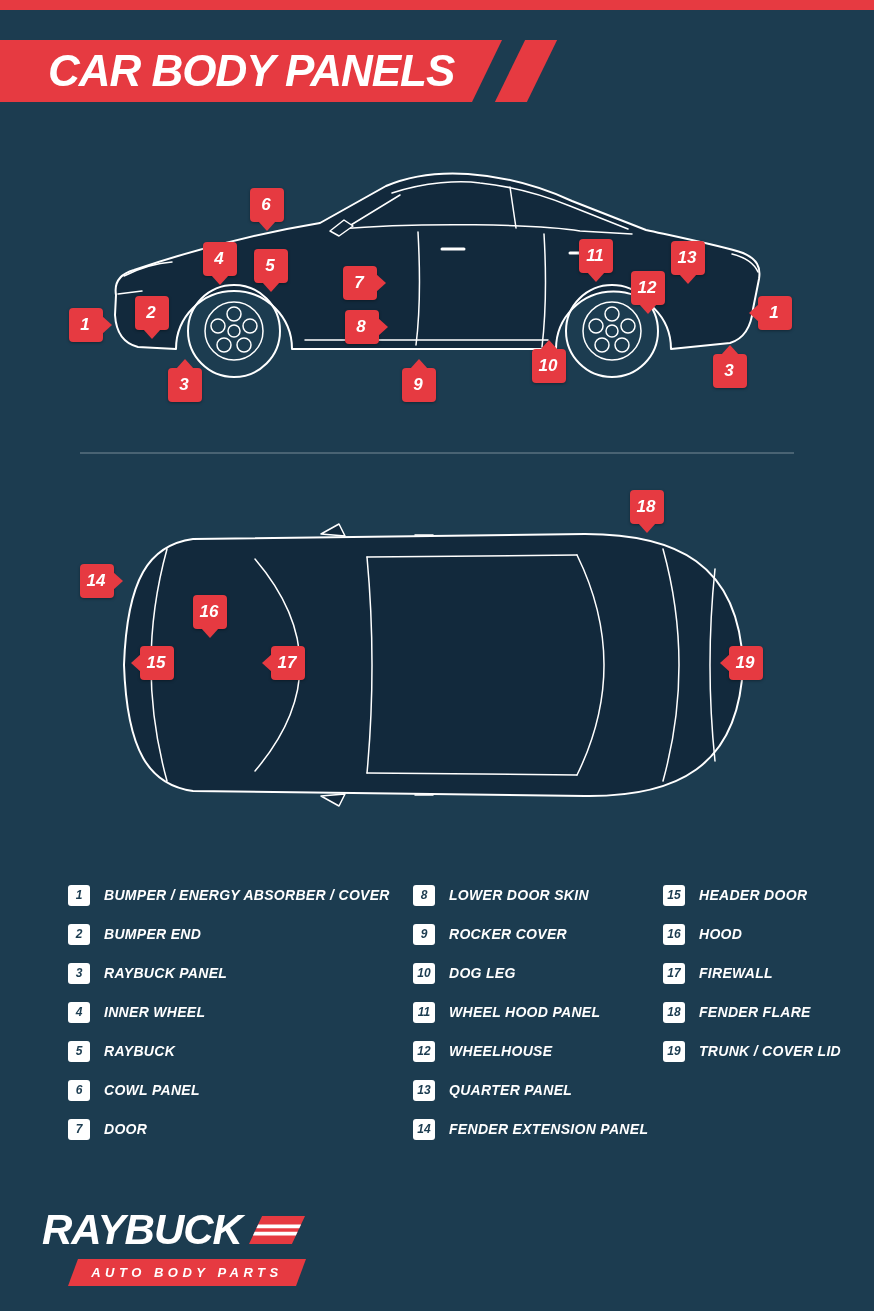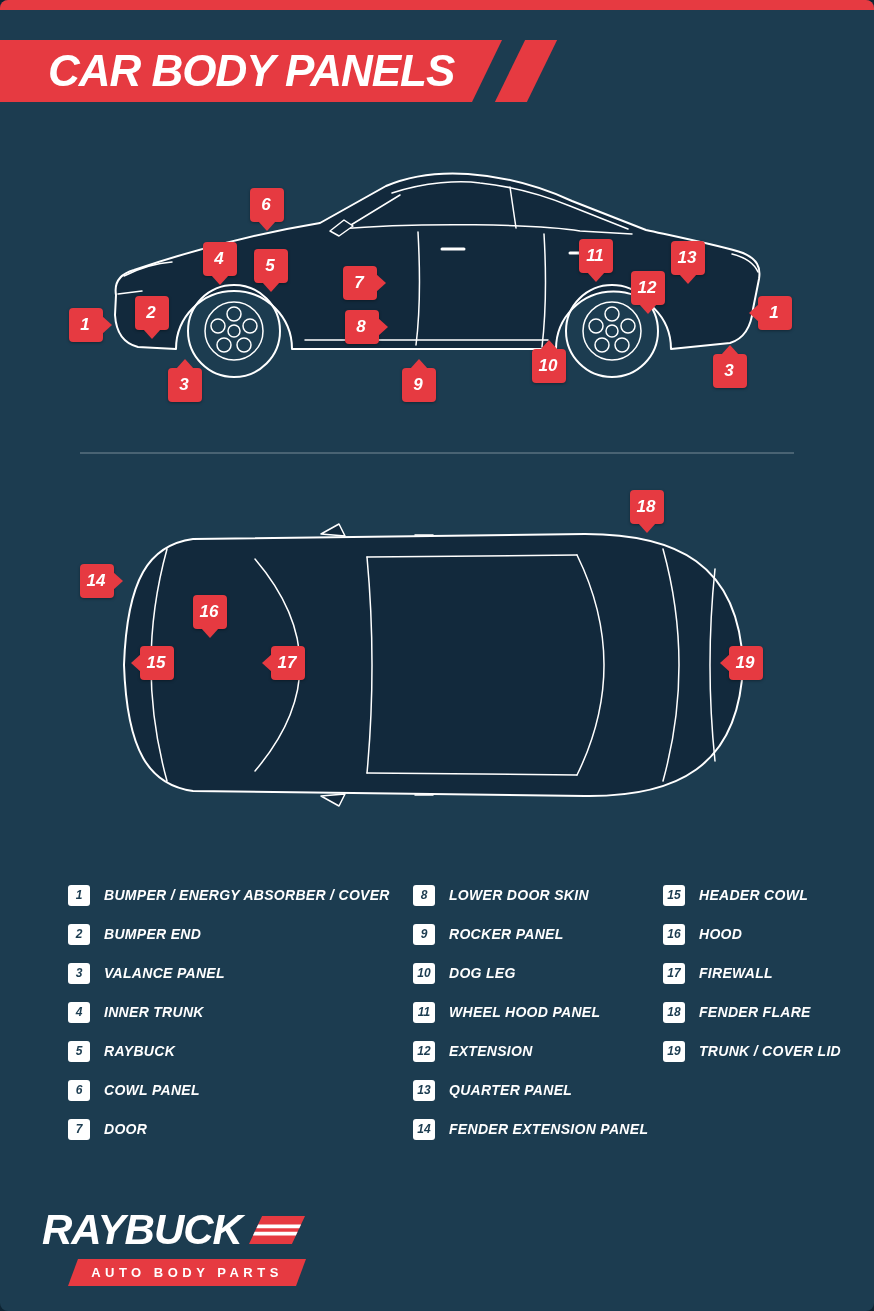--- a/index.html
+++ b/index.html
@@ -5,21 +5,21 @@
   :root{
     --bg:#1c3c50;
     --red:#e63a41;
     --car:#12293c;
     --white:#ffffff;
   }
   *{box-sizing:border-box;margin:0;padding:0;}
   body{background:#0e2433;font-family:"Liberation Sans",sans-serif;}
   .page{
     position:relative;width:874px;height:1311px;background:var(--bg);
-    overflow:hidden;margin:0 auto;border-radius:8px;
+    overflow:hidden;margin:0 auto;
   }
   
   .top-strip{position:absolute;left:0;top:0;width:100%;height:10px;background:var(--red);}
   
   .banner{
     position:absolute;left:0;top:40px;width:502px;height:62px;background:var(--red);
     clip-path:polygon(0 0,100% 0,calc(100% - 30px) 100%,0 100%);
     display:flex;align-items:center;padding-left:48px;
   }
   .banner h1{
@@ -83,21 +83,21 @@
     color:#fff;font-style:italic;font-weight:900;font-size:42px;letter-spacing:-1px;
     font-family:"Liberation Sans",sans-serif;
   }
   .logo-flag{width:58px;height:28px;margin-left:6px;}
   .logo-bar{
     margin-top:5px;margin-left:26px;width:238px;height:27px;background:var(--red);
     clip-path:polygon(10px 0,100% 0,calc(100% - 10px) 100%,0 100%);
     display:flex;align-items:center;justify-content:center;
   }
   .logo-bar span{
-    color:#fff;font-weight:bold;font-size:13px;letter-spacing:4.5px;text-align:right;
+    color:#fff;font-style:italic;font-weight:bold;font-size:13px;letter-spacing:4.5px;text-align:right;
   }
 </style>
 </head>
 <body>
 
 <div class="page">
 
   <div class="top-strip"></div>
 
   <div class="banner">
@@ -260,25 +260,25 @@
       <div class="legend-row">
         <span class="legend-num">1</span>
         <span class="legend-label">BUMPER / ENERGY ABSORBER / COVER</span>
       </div>
       <div class="legend-row">
         <span class="legend-num">2</span>
         <span class="legend-label">BUMPER END</span>
       </div>
       <div class="legend-row">
         <span class="legend-num">3</span>
-        <span class="legend-label">VALANCE PANEL</span>
+        <span class="legend-label">RAYBUCK PANEL</span>
       </div>
       <div class="legend-row">
         <span class="legend-num">4</span>
-        <span class="legend-label">INNER TRUNK</span>
+        <span class="legend-label">INNER WHEEL</span>
       </div>
       <div class="legend-row">
         <span class="legend-num">5</span>
         <span class="legend-label">RAYBUCK</span>
       </div>
       <div class="legend-row">
         <span class="legend-num">6</span>
         <span class="legend-label">COWL PANEL</span>
       </div>
       <div class="legend-row">
@@ -286,47 +286,47 @@
         <span class="legend-label">DOOR</span>
       </div>
     </div>
   <div class="legend-col" id="legend-col-1">
       <div class="legend-row">
         <span class="legend-num">8</span>
         <span class="legend-label">LOWER DOOR SKIN</span>
       </div>
       <div class="legend-row">
         <span class="legend-num">9</span>
-        <span class="legend-label">ROCKER PANEL</span>
+        <span class="legend-label">ROCKER COVER</span>
       </div>
       <div class="legend-row">
         <span class="legend-num">10</span>
         <span class="legend-label">DOG LEG</span>
       </div>
       <div class="legend-row">
         <span class="legend-num">11</span>
         <span class="legend-label">WHEEL HOOD PANEL</span>
       </div>
       <div class="legend-row">
         <span class="legend-num">12</span>
-        <span class="legend-label">EXTENSION</span>
+        <span class="legend-label">WHEELHOUSE</span>
       </div>
       <div class="legend-row">
         <span class="legend-num">13</span>
         <span class="legend-label">QUARTER PANEL</span>
       </div>
       <div class="legend-row">
         <span class="legend-num">14</span>
         <span class="legend-label">FENDER EXTENSION PANEL</span>
       </div>
     </div>
   <div class="legend-col" id="legend-col-2">
       <div class="legend-row">
         <span class="legend-num">15</span>
-        <span class="legend-label">HEADER COWL</span>
+        <span class="legend-label">HEADER DOOR</span>
       </div>
       <div class="legend-row">
         <span class="legend-num">16</span>
         <span class="legend-label">HOOD</span>
       </div>
       <div class="legend-row">
         <span class="legend-num">17</span>
         <span class="legend-label">FIREWALL</span>
       </div>
       <div class="legend-row">

